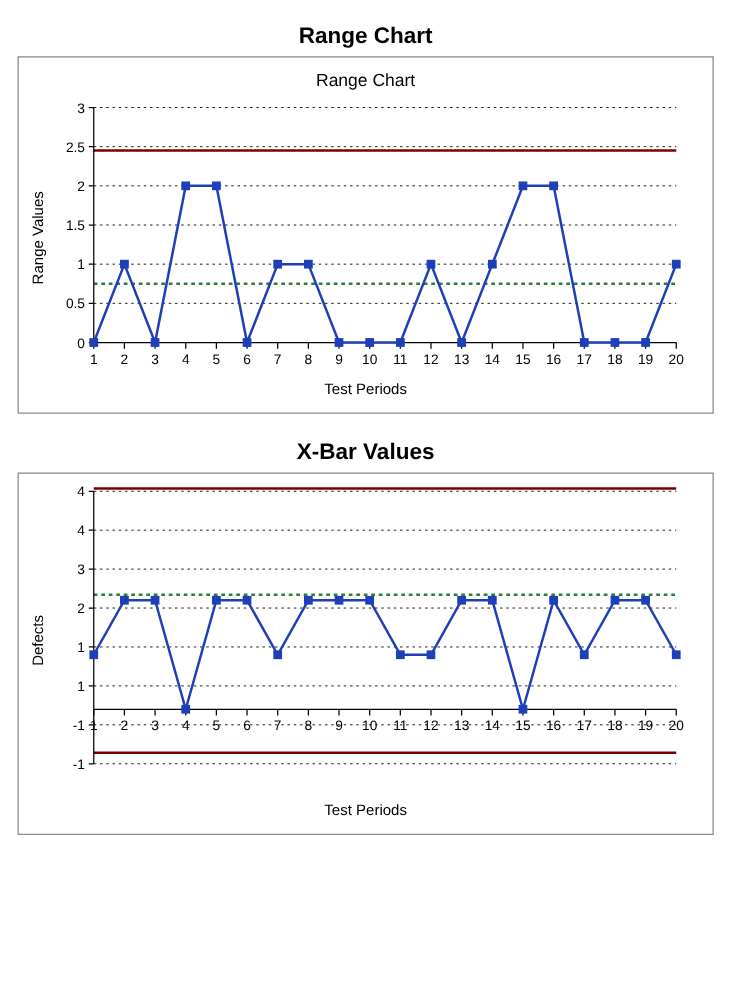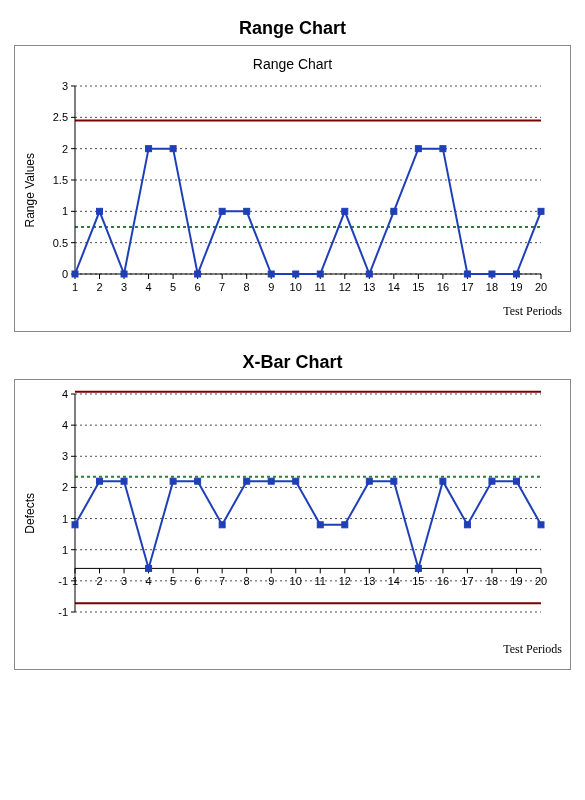--- a/index.html
+++ b/index.html
@@ -34,24 +34,23 @@
     writing-mode: vertical-rl;
     transform: rotate(180deg);
     font-size: 12px;
     margin-right: 4px;
     text-align: center;
   }
   svg {
     display: block;
   }
   .xlabel {
-    text-align: right;
+    text-align: center;
     font-size: 12px;
     margin-top: 4px;
-    font-family: Liberation Serif, serif;
   }
 </style>
 </head>
 <body>
 
 <div class="chart-outer-title">Range Chart</div>
 <div class="chart-box">
   <div class="chart-inner-title">Range Chart</div>
   <div class="plot-wrap">
     <div class="ylabel">Range Values</div>
@@ -140,21 +139,21 @@
         <rect x="398.89473684210526" y="65.66666666666667" width="6" height="6" fill="#1f3fb8" stroke="#1f3fb8"></rect>
         <rect x="423.42105263157896" y="191" width="6" height="6" fill="#1f3fb8" stroke="#1f3fb8"></rect>
         <rect x="447.94736842105266" y="191" width="6" height="6" fill="#1f3fb8" stroke="#1f3fb8"></rect>
         <rect x="472.4736842105263" y="191" width="6" height="6" fill="#1f3fb8" stroke="#1f3fb8"></rect>
         <rect x="497" y="128.33333333333334" width="6" height="6" fill="#1f3fb8" stroke="#1f3fb8"></rect>
       </svg>
   </div>
   <div class="xlabel">Test Periods</div>
 </div>
 
-<div class="chart-outer-title">X-Bar Chart</div>
+<div class="chart-outer-title">X-Bar Values</div>
 <div class="chart-box">
   <div class="plot-wrap">
     <div class="ylabel">Defects</div>
     <svg id="svg-1" width="510" height="250">
         <line x1="34" x2="500" y1="224" y2="224" stroke="#000" stroke-dasharray="2,3" stroke-width="0.7"></line>
         <line x1="30" x2="34" y1="224" y2="224" stroke="#000" stroke-width="1"></line>
         <text x="27" y="228" text-anchor="end" font-size="11" font-family="Arial">-1</text>
         <line x1="34" x2="500" y1="192.85714285714286" y2="192.85714285714286" stroke="#000" stroke-dasharray="2,3" stroke-width="0.7"></line>
         <line x1="30" x2="34" y1="192.85714285714286" y2="192.85714285714286" stroke="#000" stroke-width="1"></line>
         <text x="27" y="196.85714285714286" text-anchor="end" font-size="11" font-family="Arial">-1</text>

